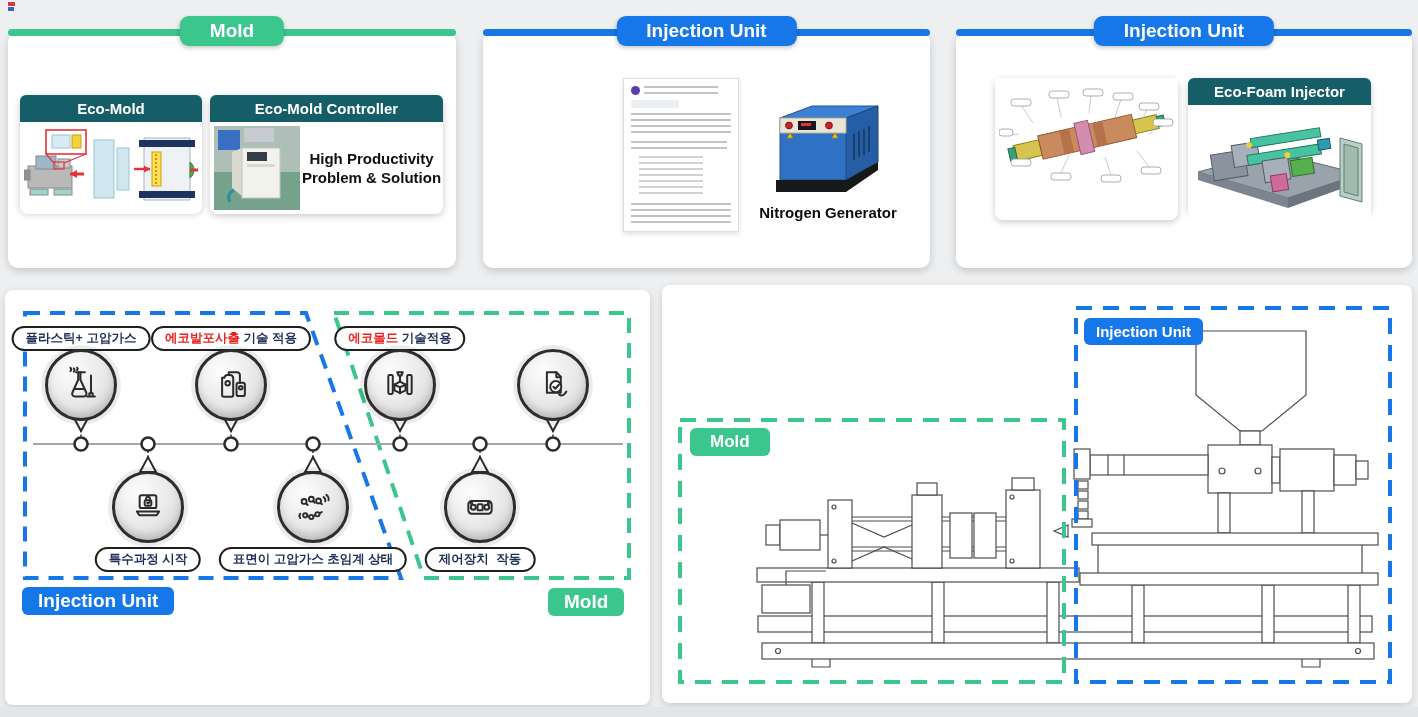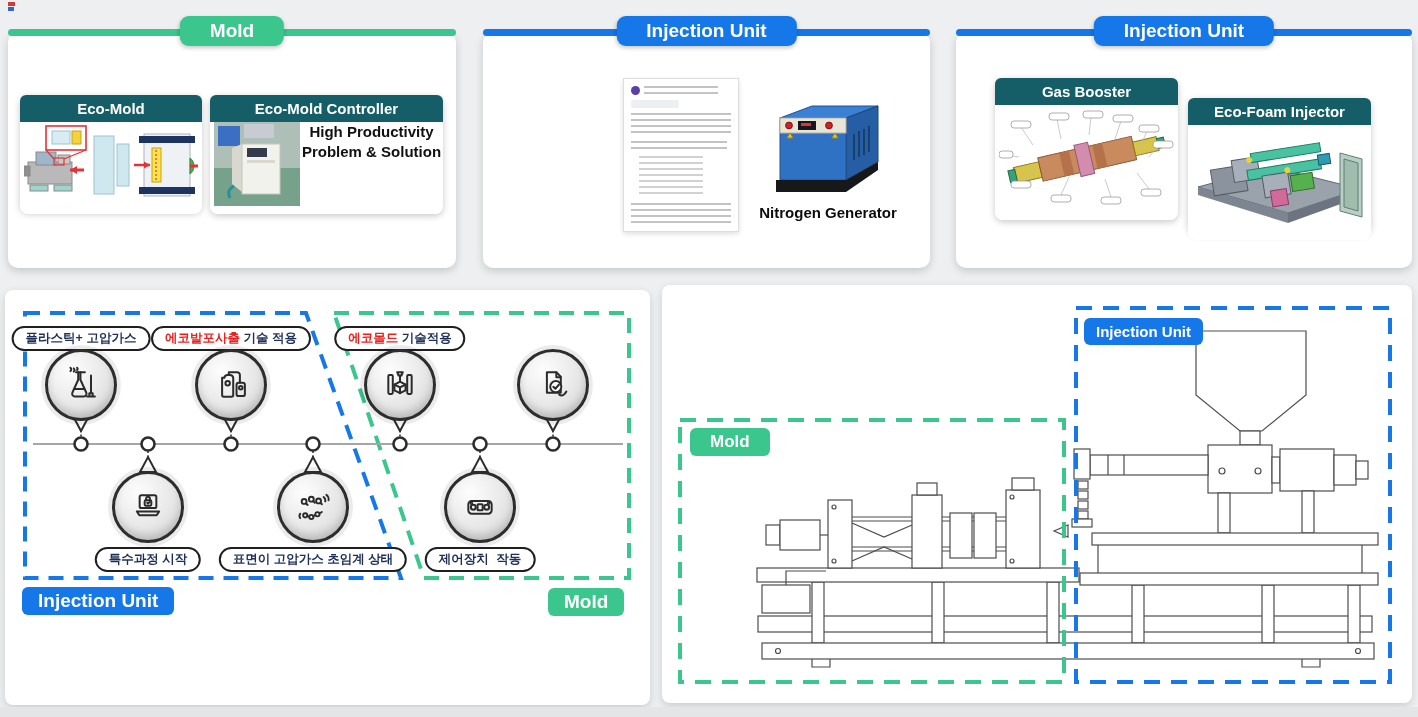--- a/index.html
+++ b/index.html
@@ -11,21 +11,21 @@
   .card{position:absolute;background:#fff;border-radius:10px;box-shadow:0 3px 9px rgba(0,0,0,.17);}
   .card-bar{position:absolute;top:-3px;left:0;right:0;height:7px;border-radius:4px;}
   .green-bg{background:#3BC68D;} .blue-bg{background:#1577E8;}
   .card-pill{position:absolute;top:-16px;left:50%;transform:translateX(-50%);color:#fff;font-weight:700;
              font-size:19px;padding:4px 30px;border-radius:9px;white-space:nowrap;
              box-shadow:0 2px 4px rgba(0,0,0,.22);}
   .subcard{position:absolute;border-radius:8px;background:#fff;box-shadow:0 2px 7px rgba(0,0,0,.22);}
   .subcard-header{height:27px;background:#155E68;border-radius:6px 6px 0 0;color:#fff;font-weight:700;
                   font-size:15px;display:flex;align-items:center;justify-content:center;}
   .subcard-body{position:relative;background:#fff;border-radius:0 0 8px 8px;overflow:hidden;
-                display:flex;justify-content:center;}
+                display:flex;align-items:center;justify-content:center;}
   .caption{flex:1;text-align:center;font-weight:700;font-size:15px;line-height:1.3;color:#111;}
 
   
   .doc{position:absolute;background:#fff;border:1px solid #dedede;box-shadow:0 2px 5px rgba(0,0,0,.13);}
   .lineblk{position:absolute;background:repeating-linear-gradient(to bottom,#c3c3c3 0 2px,transparent 2px 6px);}
   .lineblk.lt{background:repeating-linear-gradient(to bottom,#d2d2d2 0 2px,transparent 2px 6px);}
   .q-logo{position:absolute;left:9px;top:12px;width:7px;height:7px;border-radius:50%;background:#2d7fd3;}
   .q-stamp{position:absolute;right:18px;top:13px;width:24px;height:9px;border:1px solid #c0c0c0;}
   .q-seal{position:absolute;right:3px;top:11px;width:12px;height:12px;border:1px solid #d98a8a;border-radius:50%;}
   .q-title{position:absolute;top:25px;left:0;width:100%;text-align:center;
@@ -164,21 +164,20 @@
       <polygon points="10,90 80,90 112,72 112,80 80,102 10,102" fill="#17181a"></polygon>
     </svg>
     <div class="abs" style="left:255px;top:172px;width:180px;text-align:center;font-weight:700;font-size:15px;color:#0c0c0c;">Nitrogen Generator</div>
   </div>
 
   <div class="card" style="left:956px;top:32px;width:456px;height:236px;">
     <div class="card-bar blue-bg"></div>
     <div class="card-pill blue-bg">Injection Unit</div>
 
     <div class="subcard" style="left:39px;top:46px;width:183px;height:142px;">
-      <div class="subcard-header">Gas Booster</div>
       <div class="subcard-body" style="height:115px;">
         <svg width="175" height="106" viewBox="0 0 175 106">
           <g transform="rotate(-13 87 53)">
             <rect x="14" y="46" width="26" height="16" fill="#d9c44a" stroke="#8a7a1a"></rect>
             <rect x="8" y="48" width="7" height="12" fill="#3aa07a" stroke="#1f6b4e"></rect>
             <rect x="40" y="42" width="96" height="24" fill="#c98b5e" stroke="#8a5a33"></rect>
             <rect x="62" y="42" width="10" height="24" fill="#b5714a"></rect>
             <rect x="96" y="42" width="10" height="24" fill="#b5714a"></rect>
             <rect x="78" y="38" width="14" height="32" fill="#d28cae" stroke="#9a5578"></rect>
             <rect x="136" y="48" width="24" height="14" fill="#d9c44a" stroke="#8a7a1a"></rect>
@@ -197,21 +196,21 @@
             <rect x="142" y="84" width="20" height="7" rx="3"></rect>
             <rect x="102" y="92" width="20" height="7" rx="3"></rect>
             <rect x="52" y="90" width="20" height="7" rx="3"></rect>
             <rect x="12" y="76" width="20" height="7" rx="3"></rect>
             <rect x="0" y="46" width="14" height="7" rx="3"></rect>
           </g>
         </svg>
       </div>
     </div>
 
-    <div class="subcard" style="left:232px;top:46px;width:183px;height:135px;margin-top:20px;">
+    <div class="subcard" style="left:232px;top:46px;width:183px;height:135px;">
       <div class="subcard-header">Eco-Foam Injector</div>
       <div class="subcard-body" style="height:115px;">
         <svg width="175" height="106" viewBox="0 0 175 106">
           <polygon points="6,62 96,88 168,64 80,42" fill="#9aa2ac" stroke="#5f6874"></polygon>
           <polygon points="6,62 6,70 96,98 96,88" fill="#7c8590"></polygon>
           <polygon points="96,88 96,98 168,72 168,64" fill="#6b747f"></polygon>
           <g transform="rotate(-9 90 50)">
             <rect x="20" y="34" width="34" height="26" fill="#8b939e" stroke="#545c66"></rect>
             <rect x="42" y="28" width="26" height="22" fill="#a7afba" stroke="#545c66"></rect>
             <rect x="56" y="40" width="74" height="10" fill="#49c2a2" stroke="#1f7a62"></rect>

